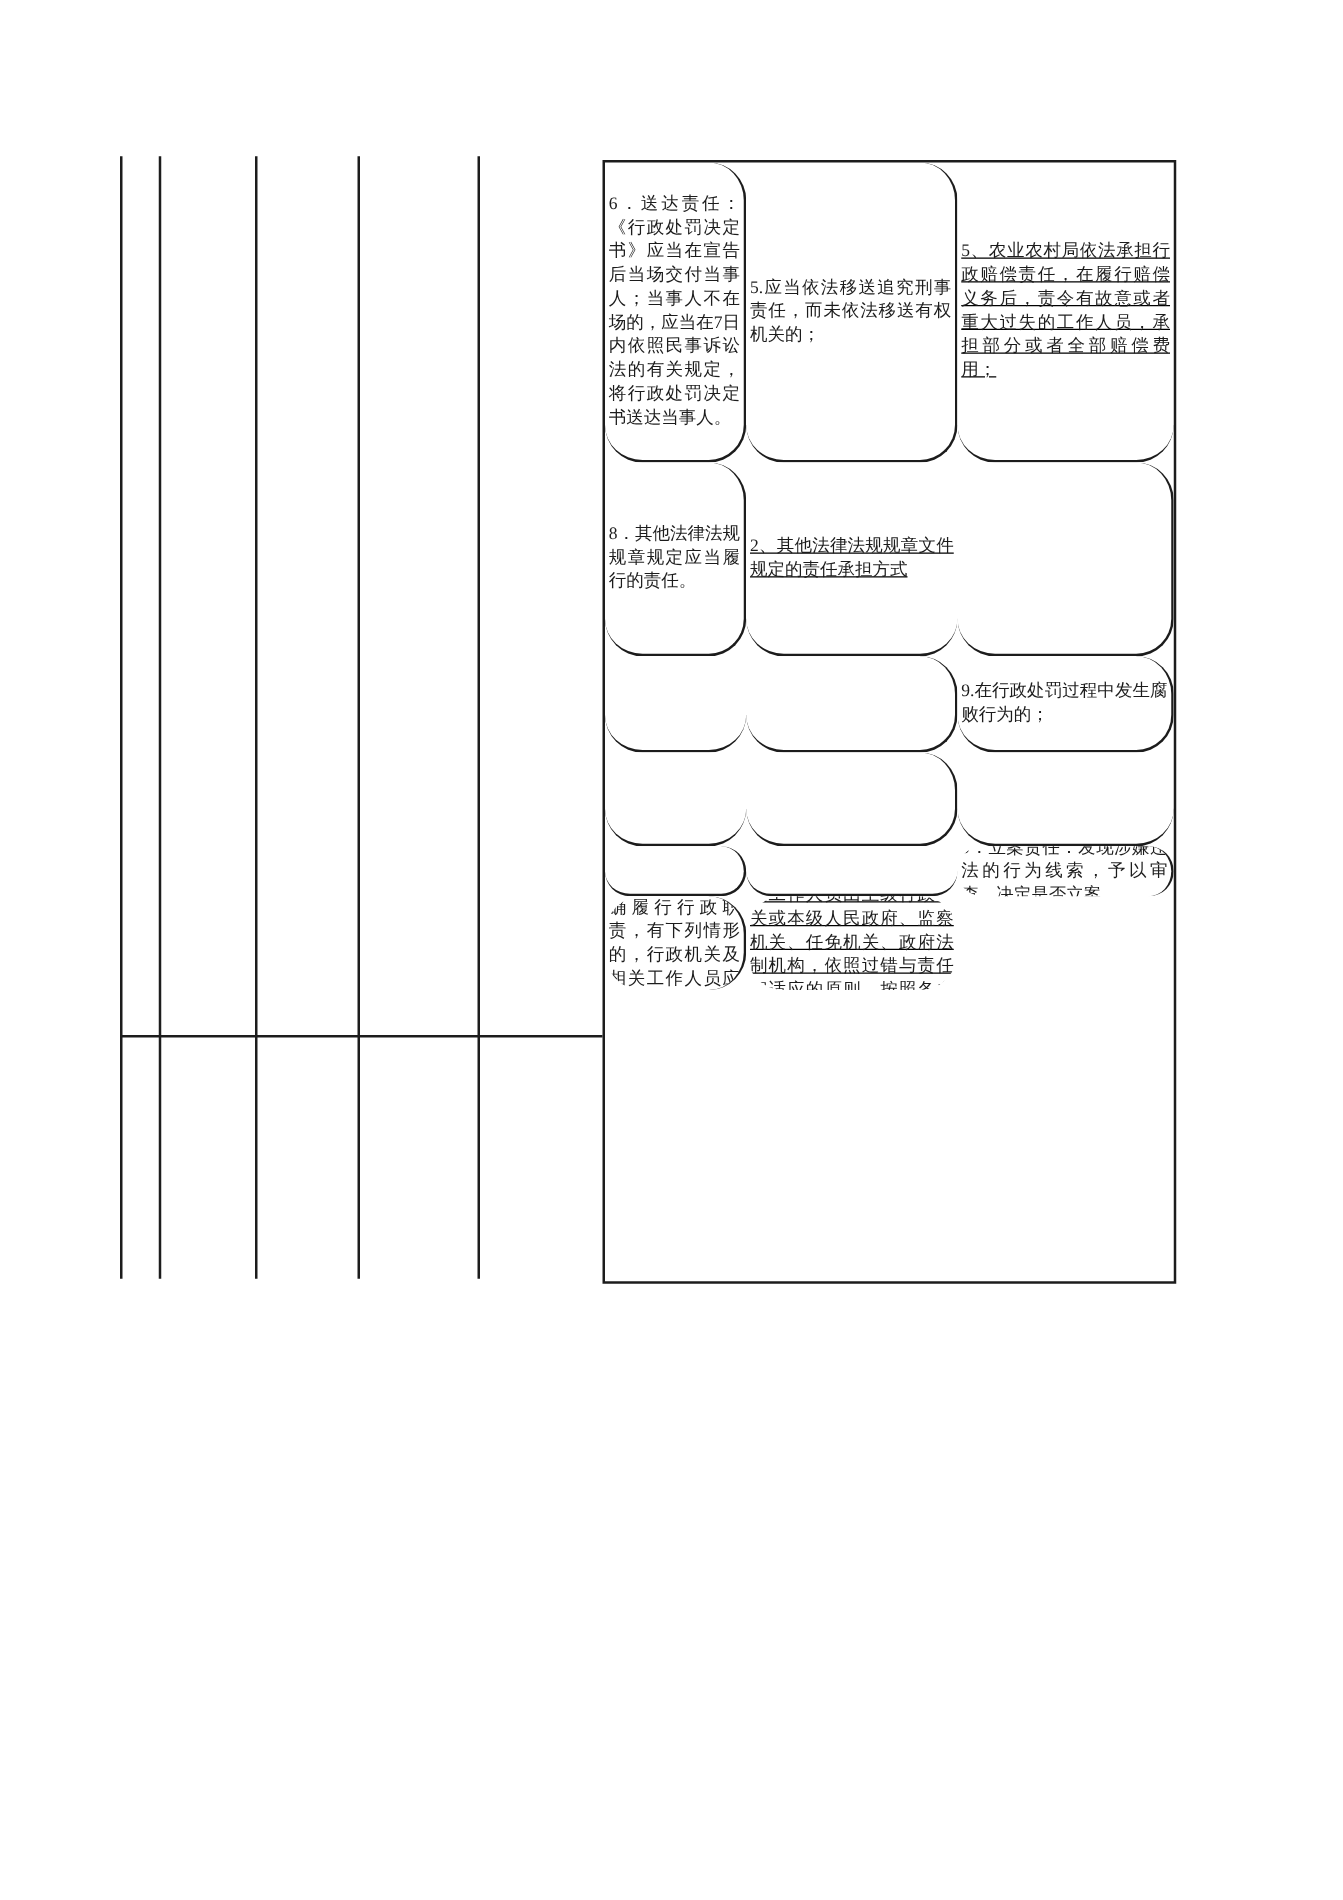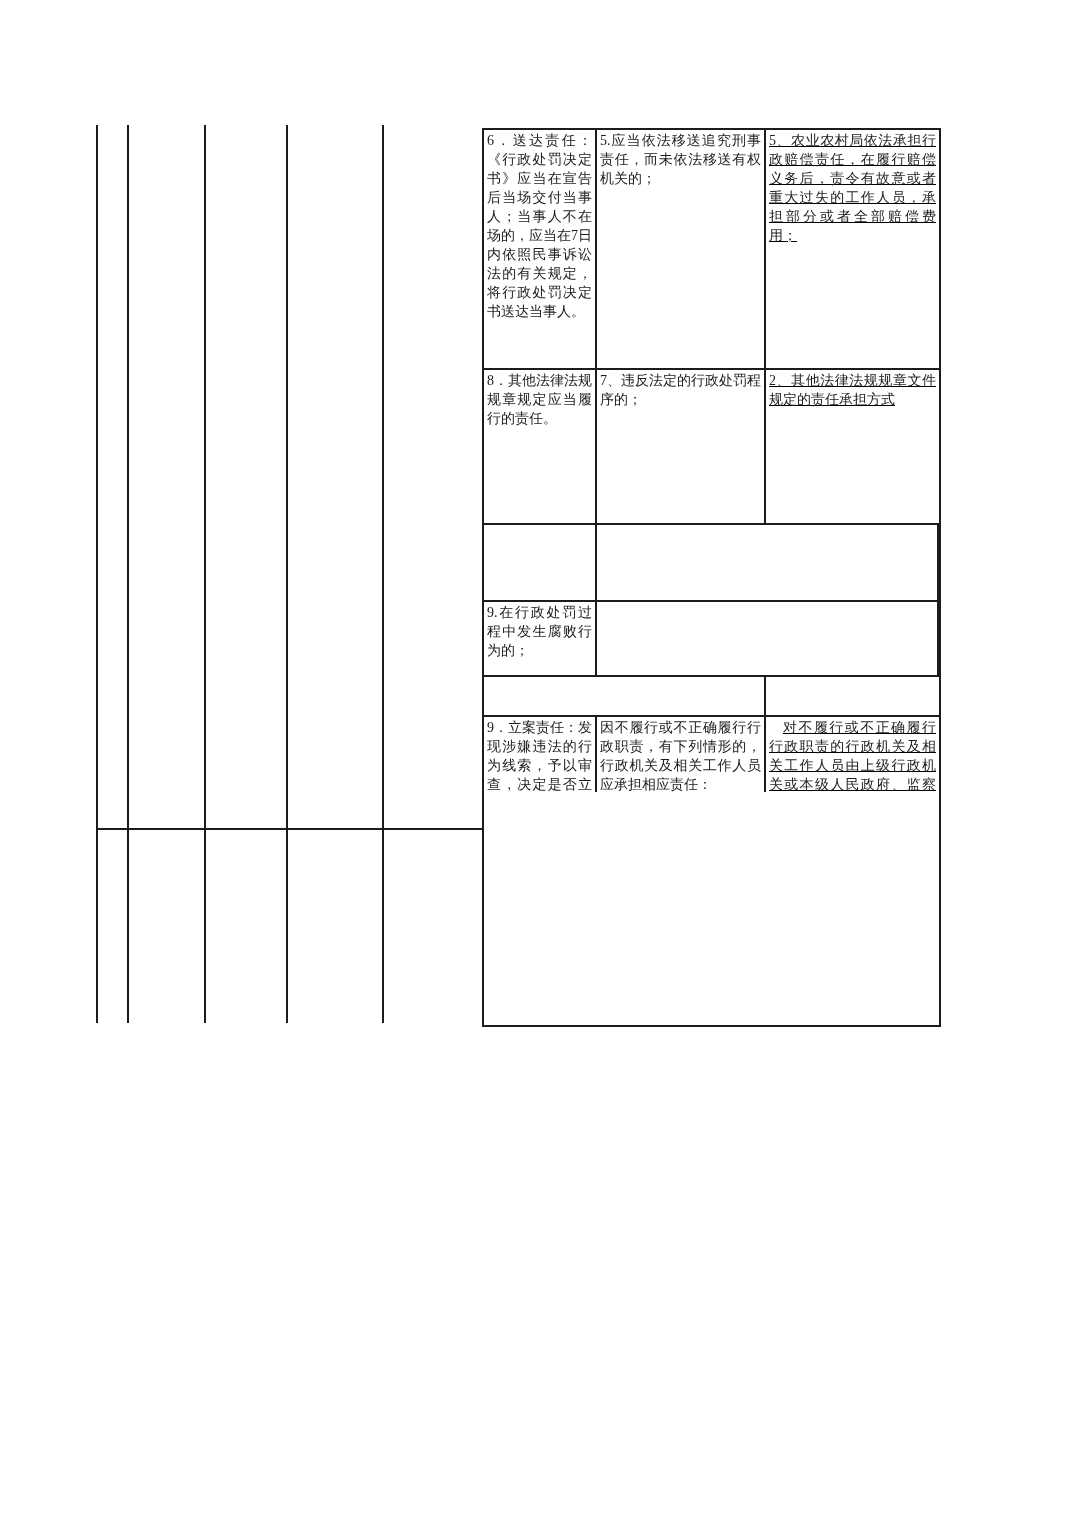--- a/index.html
+++ b/index.html
@@ -27,23 +27,24 @@
     display:grid;
     grid-template-columns:113px 169px 173px;
     grid-template-rows:240px 155px 77px 75px 40px 75px 40px 193px;
     border:2px solid #1c1c1c;
     background:#ffffff;
   }
   .cell {
     box-sizing:border-box;
     border-right:2px solid #1c1c1c;
     border-bottom:2px solid #1c1c1c;
-    display:flex; align-items:flex-start;
+    display:flex; align-items:center;
     padding:1px 3px;
     overflow:hidden;
+    border-radius:30px;
   }
   .cell.last-col { border-right:none;text-decoration:underline; }
   .cell.last-row { border-bottom:none; }
   .txt {
     width:100%;
     font-size:14px;
     line-height:19px;
     color:#1c1c1c;
     text-align:justify;
     text-align-last:left;
@@ -72,23 +73,20 @@
       <div class="txt">5.应当依法移送追究刑事责任，而未依法移送有权机关的；</div>
     </div>
     <div class="cell last-col">
       <div class="txt">5、农业农村局依法承担行政赔偿责任，在履行赔偿义务后，责令有故意或者重大过失的工作人员，承担部分或者全部赔偿费用；</div>
     </div>
 
 
     <div class="cell">
       <div class="txt">8．其他法律法规规章规定应当履行的责任。</div>
     </div>
-    <div class="cell">
-      <div class="txt">7、违反法定的行政处罚程序的；</div>
-    </div>
     <div class="cell last-col">
       <div class="txt">2、其他法律法规规章文件规定的责任承担方式</div>
     </div>
 
     <div class="cell"></div>
     <div class="cell last-col"></div>
 
     <div class="cell"></div>
     <div class="cell">
       <div class="txt">9.在行政处罚过程中发生腐败行为的；</div>

